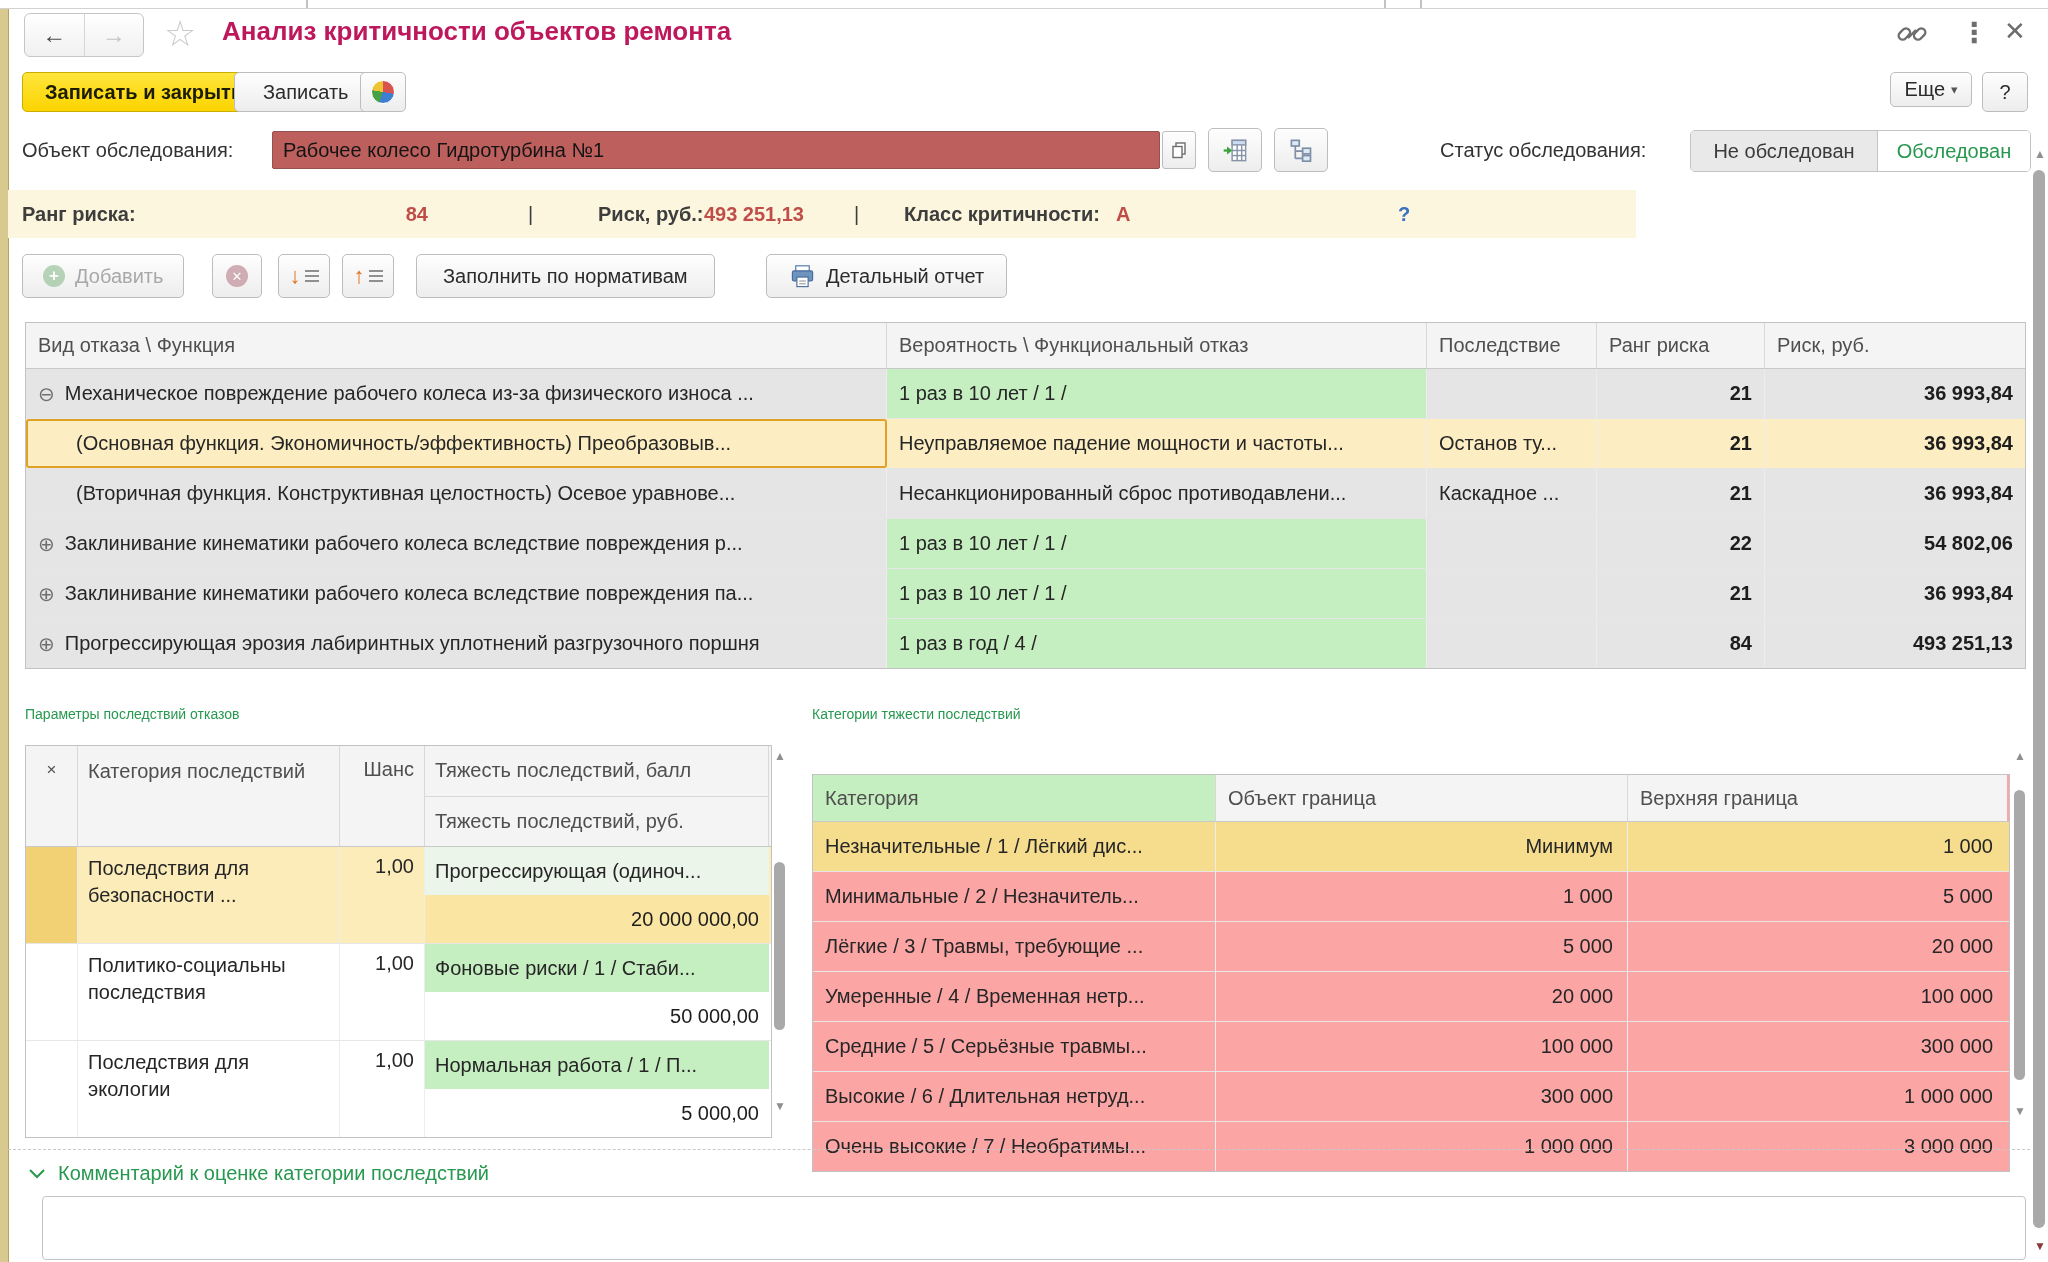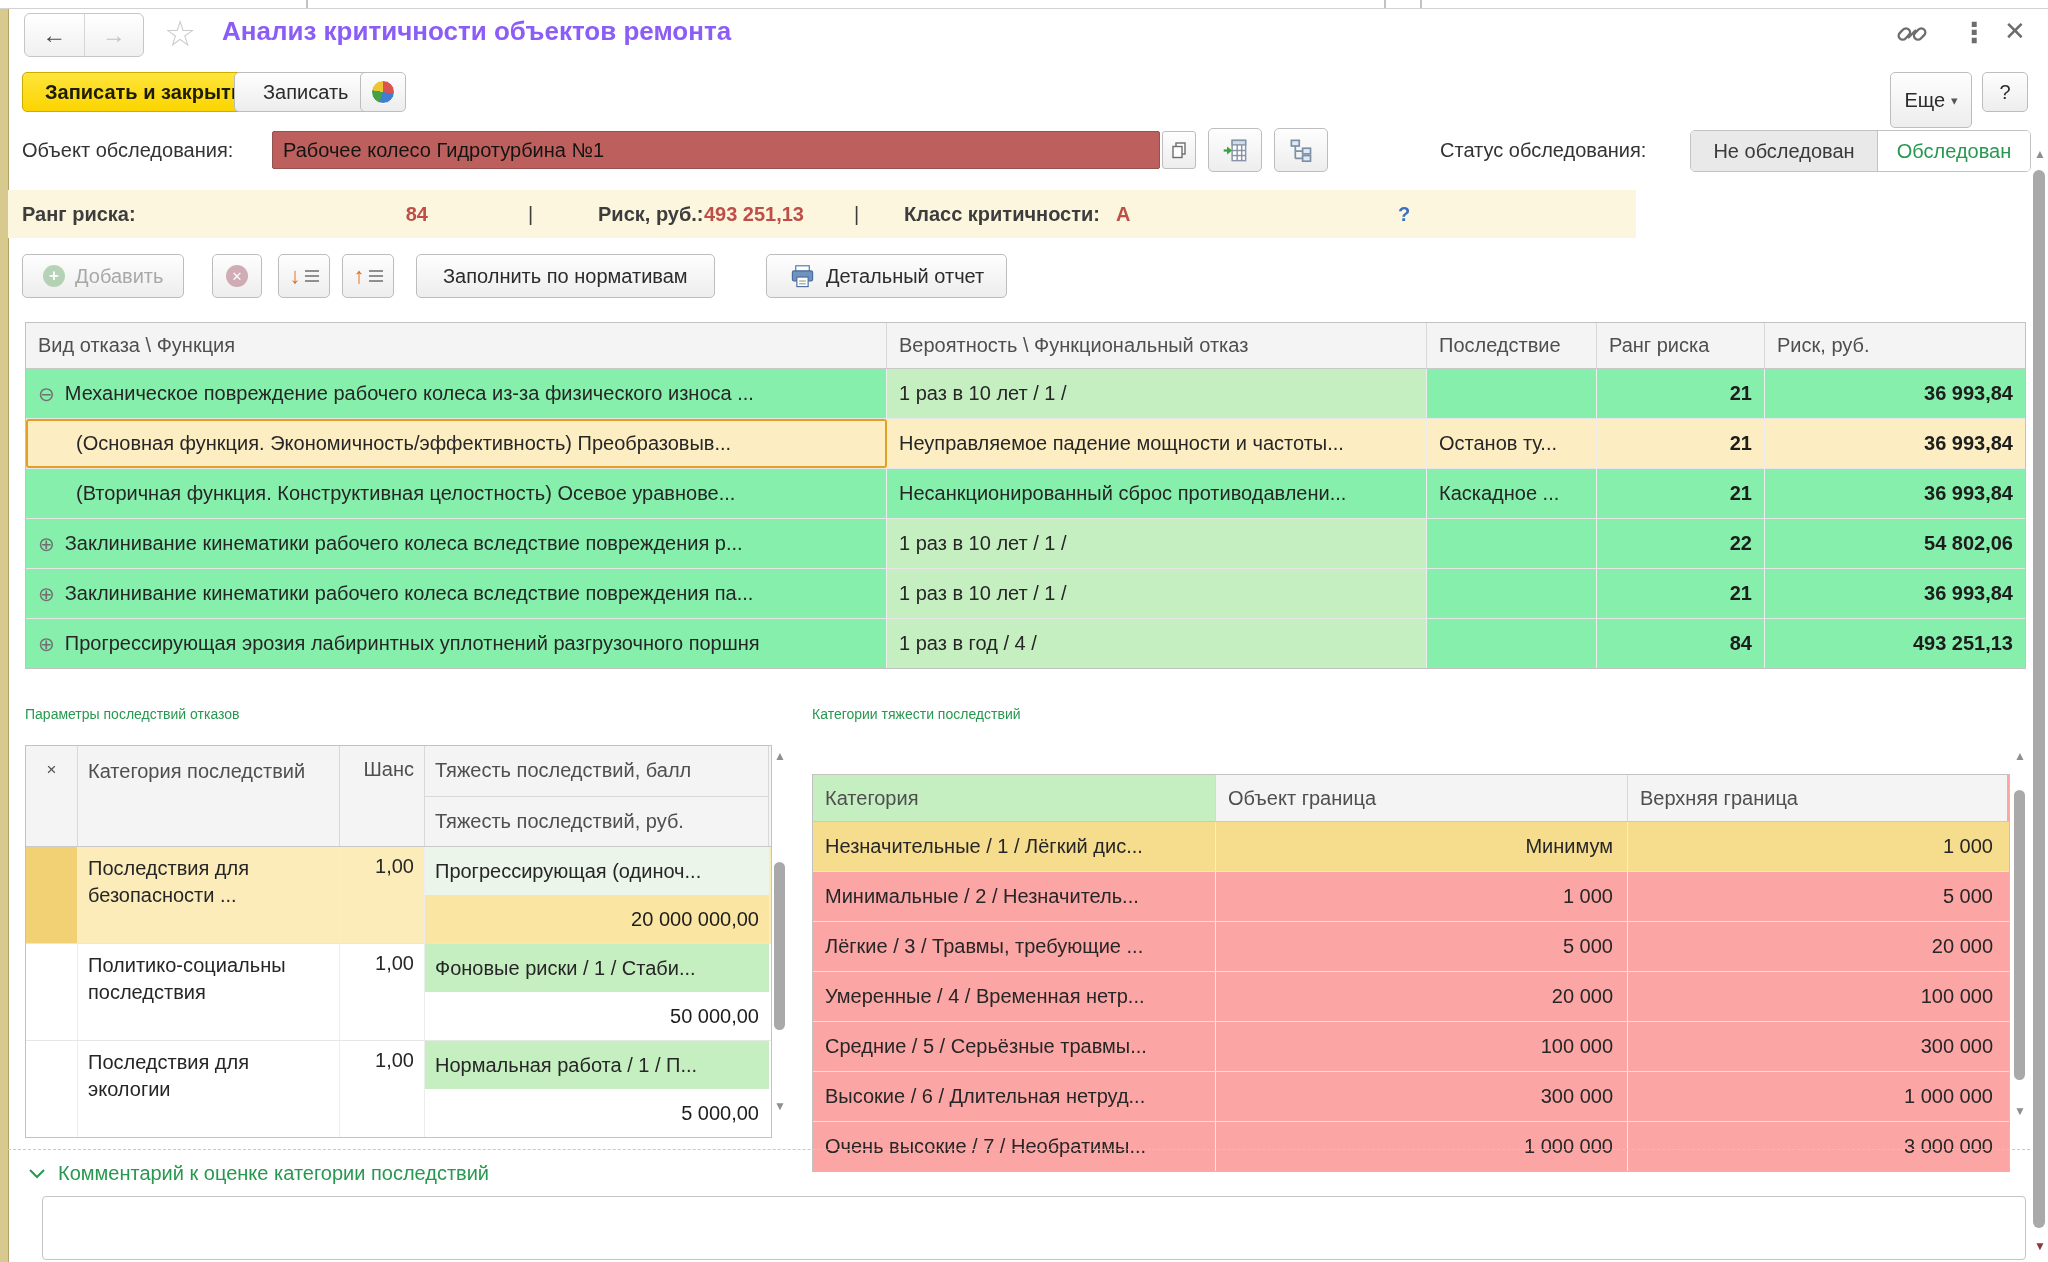--- a/index.html
+++ b/index.html
@@ -16,21 +16,21 @@
        color:#2b2b2b;font-size:20px;box-sizing:border-box;white-space:nowrap;cursor:default}
   .btn.disabled{color:#a8a8a8}
   .btn-yellow{background:linear-gradient(#ffe53c,#fbd400);border-color:#c9ad00;font-weight:700;color:#1c1c00}
   
   .navgrp{left:24px;top:13px;width:118px;height:42px;border:1px solid #c6c6c6;border-radius:6px;
           background:linear-gradient(#fff,#f0f0f0);display:flex}
   .navgrp .nb{flex:1;display:flex;align-items:center;justify-content:center;font-size:24px;font-weight:700}
   .navgrp .nb:first-child{border-right:1px solid #d6d6d6}
   .nav-back{color:#4a4a4a}.nav-fwd{color:#c2c2c2}
   .star{left:164px;top:14px;font-size:36px;color:#cbcbcb;line-height:40px}
-  .title{left:222px;top:16px;font-size:26px;font-weight:700;color:#8b5cf6;white-space:nowrap}
+  .title{left:222px;top:16px;font-size:26px;font-weight:700;color:#be185d;white-space:nowrap}
   .winicon{top:18px;color:#6d6d6d}
   .kebab{left:1960px;top:16px;font-size:28px;font-weight:700;color:#6d6d6d}
   .closex{left:2004px;top:16px;font-size:26px;color:#6d6d6d}
   
   .lbl{color:#333;line-height:40px;white-space:nowrap}
   .objfield{position:absolute;left:272px;top:131px;width:888px;height:38px;box-sizing:border-box;
             background:#bd605d;border:1px solid #935150;color:#141414;font-size:20px;
             font-family:"Liberation Sans","DejaVu Sans",sans-serif;padding:16px 10px;border-radius:2px}
   
   .toggle{left:1690px;top:130px;height:40px;display:flex;border:1px solid #c3c3c3;border-radius:5px;overflow:hidden}
@@ -43,21 +43,21 @@
   .riskband .red{color:#bf4e48;text-align:right}
   .riskband .blue{color:#3b70c2;font-weight:700}
   
   .circle-ico{width:22px;height:22px;border-radius:50%;color:#fff;display:inline-flex;
               align-items:center;justify-content:center;font-weight:700}
   .plus{background:#9cc49c;font-size:17px}
   .delx{background:#c79aa4;font-size:13px}
   .mv-arrow{color:#e2731f;font-weight:700;font-size:22px;line-height:20px}
   .lines{width:14px;height:12px;background:linear-gradient(#8f8f8f 0 2px,transparent 2px 5px,#8f8f8f 5px 7px,transparent 7px 10px,#8f8f8f 10px 12px)}
   
-  .mtable{left:25px;top:322px;width:2001px;border:1px solid #c2c2c2;background:#86efac;box-sizing:border-box}
+  .mtable{left:25px;top:322px;width:2001px;border:1px solid #c2c2c2;background:#e5e5e5;box-sizing:border-box}
   .mthead,.mtrow{display:grid;grid-template-columns:861px 540px 170px 168px 260px}
   .mthead{height:45px;background:#f4f4f4;border-bottom:1px solid #c9c9c9}
   .mthead>div{display:flex;align-items:center;padding:0 12px;color:#4f4f4f;border-right:1px solid #d8d8d8;white-space:nowrap;overflow:hidden}
   .mthead>div:last-child{border-right:none}
   .mtrow{height:49px;border-bottom:1px solid #e6e6e6}
   .mtrow:last-child{border-bottom:none}
   .c{display:flex;align-items:center;padding:0 12px;border-right:1px solid #ededed;
      overflow:hidden;white-space:nowrap;color:#262626}
   .c:last-child{border-right:none}
   .c1{gap:10px}
@@ -144,21 +144,21 @@
   </svg>
 </div>
 <div class="abs kebab">⋮</div>
 <div class="abs closex">✕</div>
 
 <div class="btn btn-yellow" style="left:22px;top:72px;height:40px;padding:0 22px">Записать и закрыть</div>
 <div class="btn" style="left:234px;top:72px;height:40px;padding:0 28px">Записать</div>
 <div class="btn" style="left:360px;top:72px;width:46px;height:40px">
   <span style="width:22px;height:22px;border-radius:50%;background:conic-gradient(#d9534f 0 100deg,#3f7fd2 100deg 200deg,#46a046 200deg 280deg,#eec437 280deg 360deg);border:1px solid #fff"></span>
 </div>
-<div class="btn" style="left:1890px;top:72px;width:82px;height:56px;gap:6px">
+<div class="btn" style="left:1890px;top:72px;width:82px;height:35px;gap:6px">
   <span>Еще</span>
   <span style="font-size:13px;color:#555">▾</span>
 </div>
 <div class="btn" style="left:1982px;top:72px;width:46px;height:40px">?</div>
 
 <div class="abs lbl" style="left:22px;top:130px">Объект обследования:</div>
 <input class="objfield" readonly="" value="Рабочее колесо Гидротурбина №1" style="">
 <div class="btn" style="left:1162px;top:131px;width:34px;height:38px;border-radius:3px">
   <svg width="20" height="20" viewBox="0 0 20 20" fill="#fff" stroke="#6d6d6d" stroke-width="1.4">
     <rect x="7" y="3" width="9" height="11"></rect>

